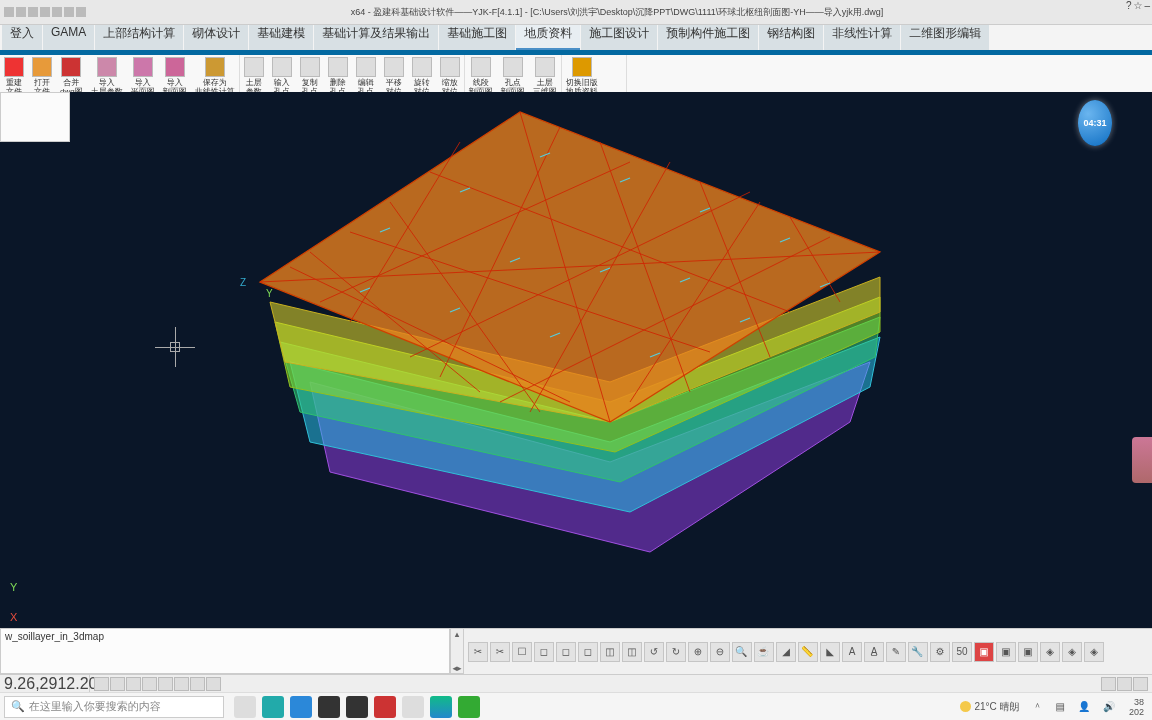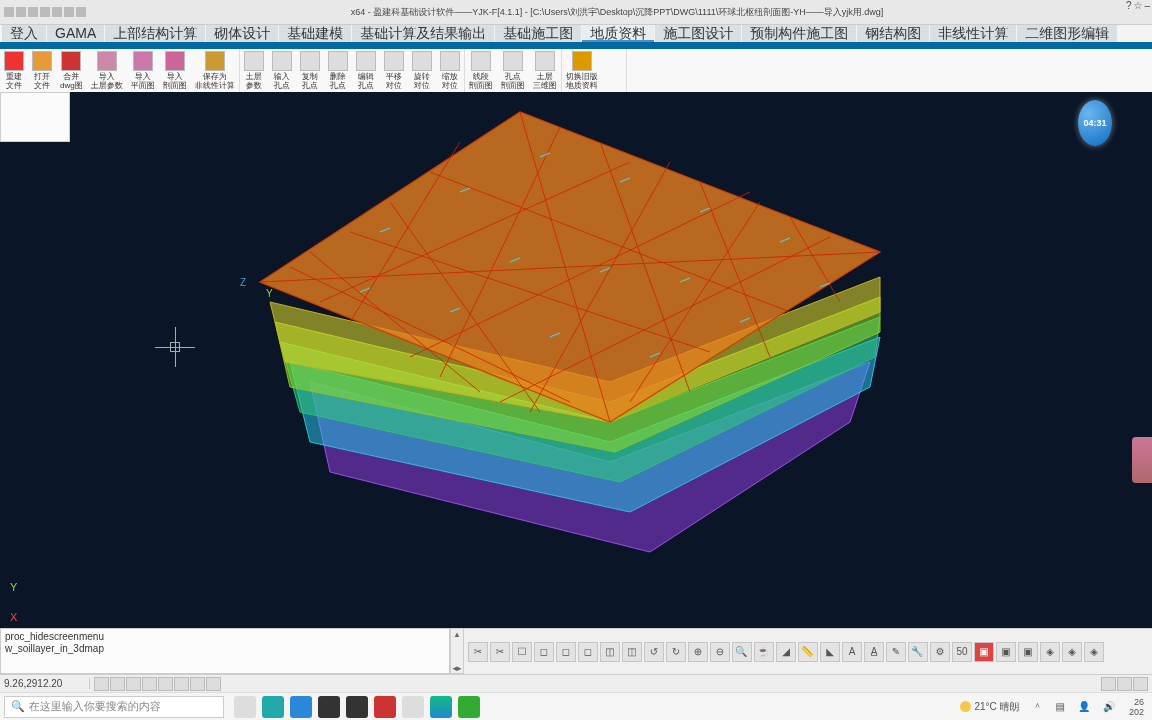--- a/index.html
+++ b/index.html
@@ -4,21 +4,21 @@
 <style>
 * { margin: 0; padding: 0; box-sizing: border-box; font-family: "Microsoft YaHei", sans-serif; }
 body { width: 1152px; height: 720px; overflow: hidden; background: #f0f0f0; position: relative; }
 
 .title-bar { height: 12px; background: #e8e8e8; display: flex; align-items: center; font-size: 9px; color: #444; padding: 12px 4px; white-space: nowrap; overflow: hidden; border-bottom: 1px solid #ccc; }
 .title-bar .sys-btns { position: absolute; right: 2px; top: 0; display: flex; gap: 2px; font-size: 10px; }
 .title-bar .left-icons { display: flex; gap: 2px; align-items: center; }
 .title-bar .left-icons span { width: 10px; height: 10px; background: #bbb; display: inline-block; font-size: 8px; text-align: center; line-height: 10px; }
 .title-bar .title-text { flex: 1; text-align: center; }
 
-.menu-bar { height: 24px; background: #f4f4f4; display: flex; font-size: 14px; padding: 0 2px; border-bottom: 7px solid #0369a1; }
+.menu-bar { height: 30px; background: #f4f4f4; display: flex; font-size: 12px; padding: 0 2px; border-bottom: 5px solid #0369a1; }
 .menu-item { padding: 0 8px; cursor: pointer; color: #333; background: #d8e0e4; margin-right: 1px; }
 .menu-item.active { background: #e8eef2; border-bottom: 2px solid #4a8fc7; }
 
 .ribbon { height: 66px; background: #f8f8f8; display: flex; border-bottom: 1px solid #ccc; }
 .ribbon-group { border-right: 1px solid #ddd; display: flex; flex-direction: column; }
 .ribbon-row { display: flex; }
 .ribbon-btn { display: flex; flex-direction: column; align-items: center; justify-content: center; padding: 2px 4px; font-size: 9px; color: #333; cursor: pointer; min-width: 26px; }
 .ribbon-btn .ico { width: 20px; height: 20px; background: #ddd; border: 1px solid #bbb; margin-bottom: 1px; }
 .ribbon-btn .lbl { font-size: 8px; line-height: 9px; text-align: center; white-space: pre; }
 .ribbon-footer { font-size: 9px; text-align: center; color: #666; background: #efefef; border-top: 1px solid #e0e0e0; margin-left: 46px; }
@@ -42,21 +42,21 @@
 .ucs-origin .z{color:#3ac;}
 .ucs-origin .y{color:#7ed957;}
 .viewcube { position:absolute; right:-10px; top:345px; width:30px; height:46px; background:linear-gradient(#e8a,#c77); border-radius:4px; opacity:0.85; }
 
 .cmdline-area { position: absolute; left: 0; bottom: 46px; right: 0; height: 46px; display: flex; }
 .cmd-history { width: 450px; background: #fcfcfc; border: 1px solid #ccc; font-size: 10px; color: #333; padding: 2px 4px; line-height: 12px; overflow: hidden; }
 .cmd-scroll { width: 14px; background: #eee; border: 1px solid #ccc; display:flex; flex-direction:column; justify-content:space-between; font-size:9px; text-align:center; color:#666;}
 .cmd-toolbar { flex: 1; background: #f0f0f0; border-top: 1px solid #ccc; display: flex; align-items: center; padding: 0 4px; gap: 2px; }
 .cmd-toolbar .tbtn { width: 20px; height: 20px; background: #e3e3e3; border: 1px solid #c5c5c5; display:flex;align-items:center;justify-content:center;font-size:10px;color:#555; }
 
-.status-bar { position: absolute; left: 0; bottom: 28px; right: 0; height: 18px; background: #eee; border-top: 1px solid #ccc; display: flex; align-items: center; font-size: 10px; color: #444; }
+.status-bar { position: absolute; left: 0; bottom: 28px; right: 0; height: 18px; background: #eee; border-top: 1px solid #ccc; display: flex; align-items: center; font-size: 16px; color: #444; }
 .status-bar .coord { width: 90px; padding: 0 4px; border-right: 1px solid #ccc; }
 .status-bar .sicons { display: flex; gap: 1px; padding-left: 4px; }
 .status-bar .sicons span { width: 15px; height: 14px; background: #ddd; border: 1px solid #bbb; }
 .status-bar .right-sicons { margin-left: auto; display: flex; gap: 1px; padding-right: 4px; }
 .status-bar .right-sicons span { width: 15px; height: 14px; background: #ddd; border: 1px solid #bbb; }
 
 .taskbar { position: absolute; left: 0; bottom: 0; right: 0; height: 28px; background: #f5f5f5; border-top: 1px solid #ddd; display: flex; align-items: center; font-size: 10px; }
 .search-box { width: 220px; height: 22px; background: #fff; border: 1px solid #ccc; margin: 0 4px; display: flex; align-items: center; padding: 0 6px; color: #888; font-size: 11px; }
 .task-icons { display: flex; gap: 6px; margin-left: 6px; }
 .task-icons .ti { width: 22px; height: 22px; background: #ddd; border-radius: 3px; }
@@ -290,21 +290,20 @@
 
   <div class="axis">
     <div class="y-lbl">Y</div>
     <div class="x-lbl" style="margin-top:18px">X</div>
   </div>
   <div class="viewcube"></div>
 </div>
 
 <div class="cmdline-area">
   <div class="cmd-history">
-    <div>proc_hidescreenmenu</div>
     <div>w_soillayer_in_3dmap</div>
   </div>
   <div class="cmd-scroll">
       <span>▴</span>
       <span>◂▸</span>
     </div>
   <div class="cmd-toolbar">
     <div class="tbtn">✂</div>
     <div class="tbtn">✂</div>
     <div class="tbtn">☐</div>
@@ -375,17 +374,17 @@
   <div class="tray">
     <div class="weather">
       <div class="moon"></div>
       <span>21°C 晴朗</span>
     </div>
     <span>＾</span>
     <span>▤</span>
     <span>👤</span>
     <span>🔊</span>
     <div class="clock">
-      <div>26</div>
+      <div>38</div>
       <div>202</div>
     </div>
   </div>
 </div>
 
 </body></html>

